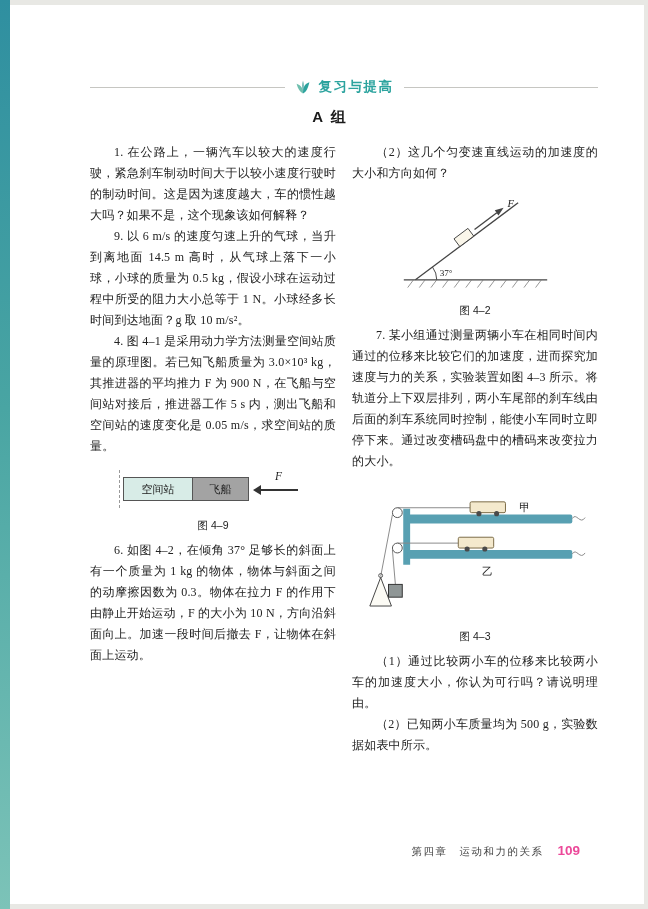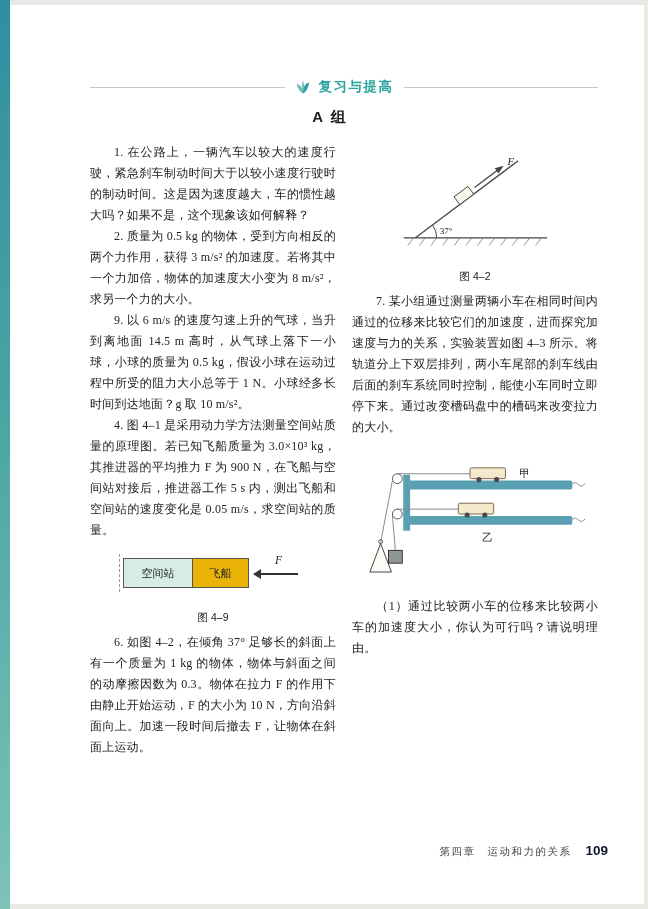--- a/index.html
+++ b/index.html
@@ -21,41 +21,41 @@
                  font-size:15px;font-weight:bold;letter-spacing:2px;
                  font-family:"Liberation Sans",sans-serif;color:#1a1a1a;}
 
   .content{position:absolute;top:142px;left:90px;width:508px;display:flex;gap:16px;}
   .col{width:246px;}
   .para{margin:0;font-size:12px;line-height:21px;text-align:justify;text-indent:2em;
         letter-spacing:0.2px;color:#222;}
   .no-indent{text-indent:0;}
 
   .figure{margin:9px 0 7px;text-align:center;}
-  .caption{font-size:10.5px;margin-top:15px;color:#222;font-family:"Liberation Sans",sans-serif;}
+  .caption{font-size:10.5px;margin-top:7px;color:#222;font-family:"Liberation Sans",sans-serif;}
 
   
   .fig1-diagram{display:flex;align-items:center;justify-content:center;height:46px;}
   .fig1-dash{width:0;height:38px;border-left:1px dashed #999;margin-right:3px;}
-  .fig1-box{height:30px;border:1px solid #555;display:flex;align-items:center;justify-content:center;
+  .fig1-box{height:24px;border:1px solid #555;display:flex;align-items:center;justify-content:center;
             font-size:11px;box-sizing:border-box;}
   .fig1-box.station{width:70px;background:#d8ece7;}
-  .fig1-box.ship{width:56px;background:#eab308;border-left:none;}
+  .fig1-box.ship{width:56px;background:#a3a3a3;border-left:none;}
   .fig1-force{position:relative;width:54px;height:34px;margin-left:4px;}
   .fig1-force .shaft{position:absolute;left:7px;top:17px;width:38px;height:2px;background:#333;}
   .fig1-force .head{position:absolute;left:0;top:13px;width:0;height:0;
                     border-right:8px solid #333;border-top:5px solid transparent;border-bottom:5px solid transparent;}
   .fig1-force .f-label{position:absolute;left:22px;top:-2px;font-style:italic;font-size:11.5px;}
 
   svg{font-family:"Liberation Serif","DejaVu Serif",serif;}
 
-  .footer{position:absolute;right:40px;bottom:50px;display:flex;align-items:baseline;gap:14px;
+  .footer{position:absolute;right:68px;bottom:50px;display:flex;align-items:baseline;gap:14px;
           font-family:"Liberation Sans",sans-serif;}
   .footer-chapter{font-size:10.5px;color:#444;letter-spacing:1.5px;}
-  .footer-page{font-size:13.5px;font-weight:bold;color:#0f172a;}
+  .footer-page{font-size:13.5px;font-weight:bold;color:#ec4899;}
 </style>
 </head>
 <body>
 
 <div class="page">
   <div class="spine"></div>
   <div class="top-edge"></div>
   <div class="right-edge"></div>
   <div class="bottom-edge"></div>
 
@@ -70,21 +70,20 @@
       <span class="brand-title">复习与提高</span>
     </span>
     <span class="rule"></span>
   </div>
 
   <div class="section-title">A 组</div>
 
   <div class="content">
     <div class="col">
       <p class="para">1. 在公路上，一辆汽车以较大的速度行驶，紧急刹车制动时间大于以较小速度行驶时的制动时间。这是因为速度越大，车的惯性越大吗？如果不是，这个现象该如何解释？</p>
-      <p class="para">2. 质量为 0.5 kg 的物体，受到方向相反的两个力作用，获得 3 m/s² 的加速度。若将其中一个力加倍，物体的加速度大小变为 8 m/s²，求另一个力的大小。</p>
       <p class="para">9. 以 6 m/s 的速度匀速上升的气球，当升到离地面 14.5 m 高时，从气球上落下一小球，小球的质量为 0.5 kg，假设小球在运动过程中所受的阻力大小总等于 1 N。小球经多长时间到达地面？g 取 10 m/s²。</p>
       <p class="para">4. 图 4–1 是采用动力学方法测量空间站质量的原理图。若已知飞船质量为 3.0×10³ kg，其推进器的平均推力 F 为 900 N，在飞船与空间站对接后，推进器工作 5 s 内，测出飞船和空间站的速度变化是 0.05 m/s，求空间站的质量。</p>
 
       <div class="figure">
         <div class="fig1-diagram">
           <span class="fig1-dash"></span>
           <div class="fig1-box station">空间站</div>
           <div class="fig1-box ship">飞船</div>
           <div class="fig1-force">
             <span class="f-label">F</span>
@@ -92,20 +91,21 @@
             <span class="shaft"></span>
           </div>
         </div>
         <div class="caption">图 4–9</div>
       </div>
 
       <p class="para">6. 如图 4–2，在倾角 37° 足够长的斜面上有一个质量为 1 kg 的物体，物体与斜面之间的动摩擦因数为 0.3。物体在拉力 F 的作用下由静止开始运动，F 的大小为 10 N，方向沿斜面向上。加速一段时间后撤去 F，让物体在斜面上运动。</p>
     </div>
 
     <div class="col">
+      <p class="para">（2）这几个匀变速直线运动的加速度的大小和方向如何？</p>
 
       <div class="figure">
         <svg width="155" height="100" viewBox="0 0 160 100">
 
           <line x1="6" y1="88" x2="154" y2="88" stroke="#444" stroke-width="1.3"></line>
           <g stroke="#777" stroke-width="0.8">
             <line x1="16" y1="88" x2="10" y2="96"></line>
               <line x1="28" y1="88" x2="22" y2="96"></line>
             <line x1="40" y1="88" x2="34" y2="96"></line>
               <line x1="52" y1="88" x2="46" y2="96"></line>
@@ -163,23 +163,25 @@
           <rect x="112" y="20" width="36" height="11" rx="1.5" fill="#f4e9cd" stroke="#7a6a45"></rect>
           <circle cx="121" cy="32" r="2.6" fill="#4a4a4a"></circle>
           <circle cx="139" cy="32" r="2.6" fill="#4a4a4a"></circle>
           <text x="162" y="29" font-size="11" fill="#222">甲</text>
 
           <rect x="100" y="56" width="36" height="11" rx="1.5" fill="#f4e9cd" stroke="#7a6a45"></rect>
           <circle cx="109" cy="68" r="2.6" fill="#4a4a4a"></circle>
           <circle cx="127" cy="68" r="2.6" fill="#4a4a4a"></circle>
           <text x="124" y="94" font-size="11" fill="#222">乙</text>
         </svg>
+        <div class="caption">图 4–3</div>
       </div>
 
       <p class="para">（1）通过比较两小车的位移来比较两小车的加速度大小，你认为可行吗？请说明理由。</p>
+      <p class="para">（2）已知两小车质量均为 500 g，实验数据如表中所示。</p>
     </div>
   </div>
 
   <div class="footer">
     <span class="footer-chapter">第四章　运动和力的关系</span>
     <span class="footer-page">109</span>
   </div>
 </div>
 
 </body></html>

